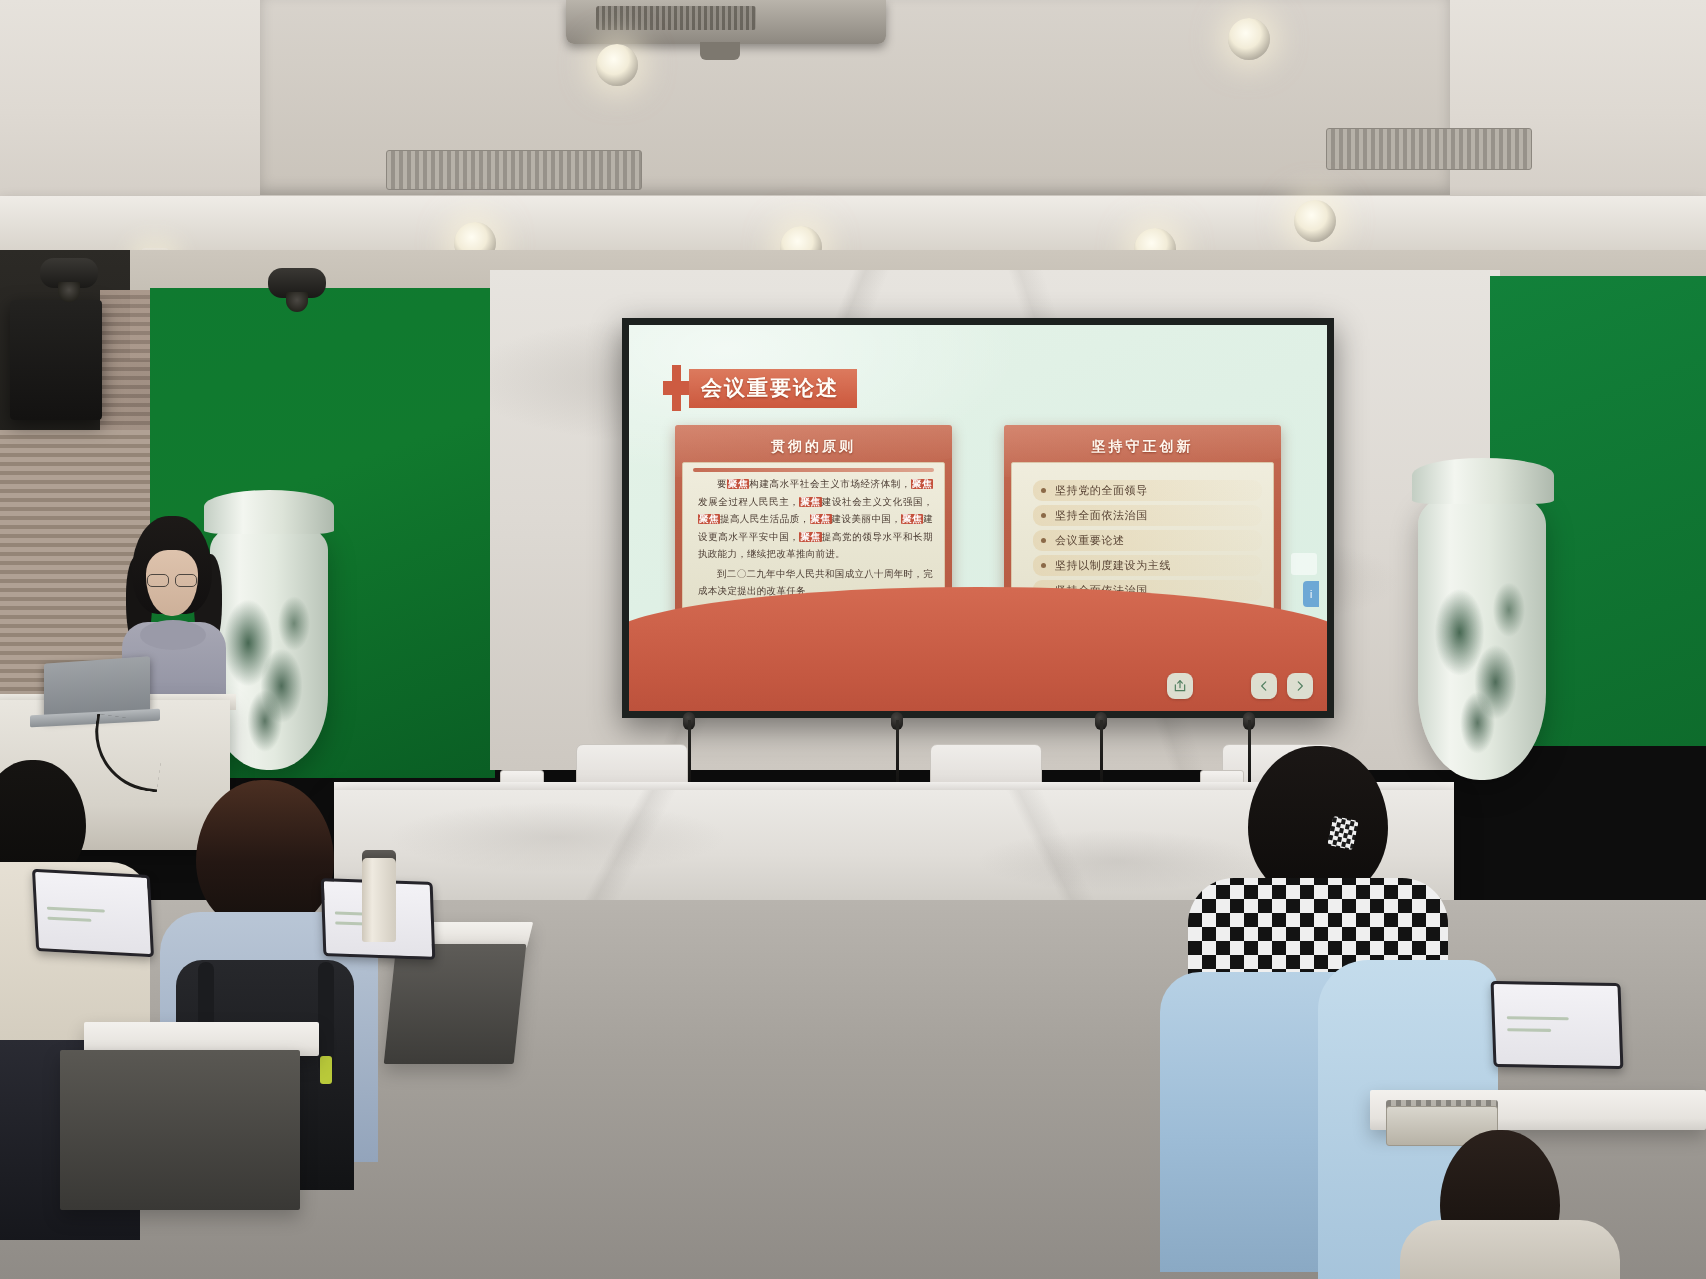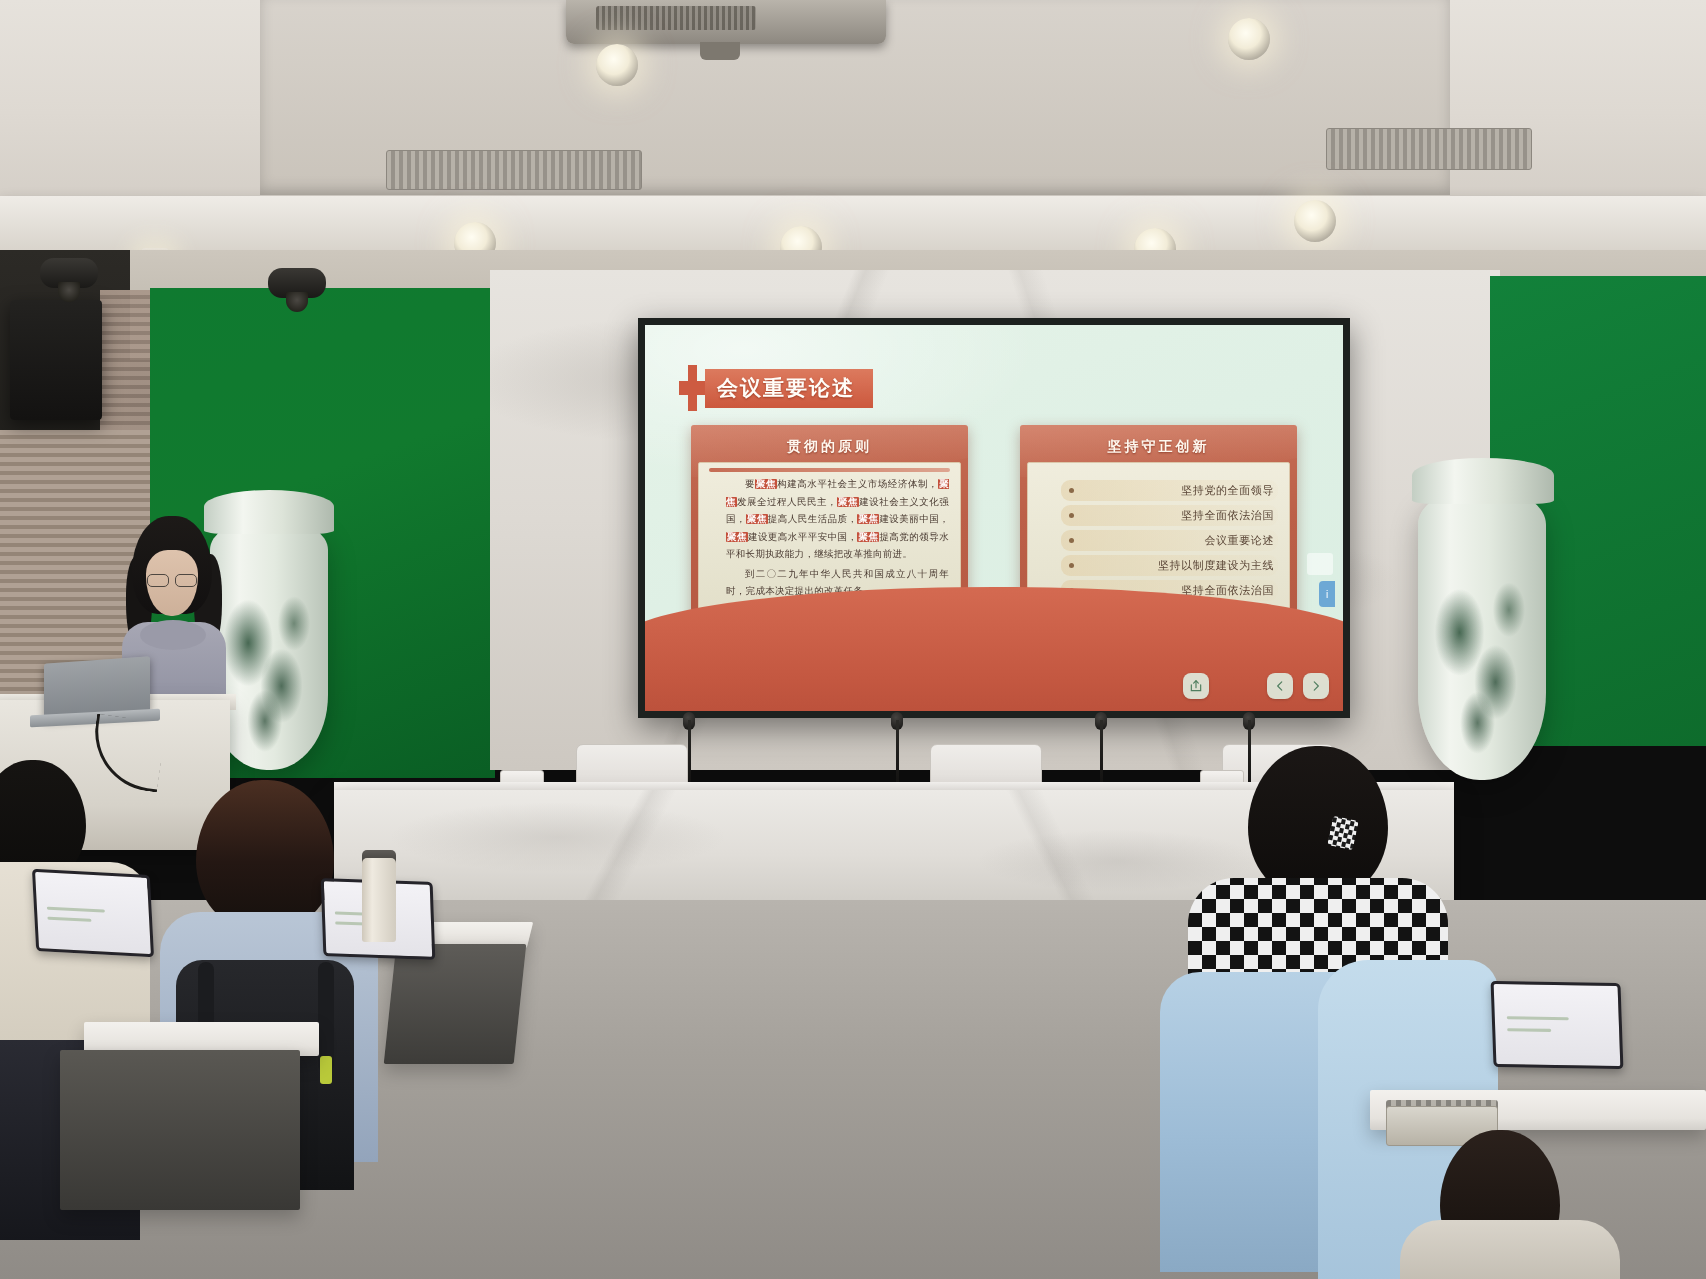--- a/index.html
+++ b/index.html
@@ -123,21 +123,20 @@
   }
   .cam.c1 { left: 40px; top: 258px; }
   .cam.c2 { left: 268px; top: 268px; }
 
   
   .screen-frame {
     position: absolute; left: 622px; top: 318px; width: 712px; height: 400px;
     background: #1d211f;
     box-shadow: 0 10px 30px rgba(0,0,0,.45);
     padding: 7px;
-    margin-left: 16px;
   }
   .screen-surface {
     position: relative; width: 100%; height: 100%;
     background: #dff1e4;
     overflow: hidden;
   }
   .slide {
     position: absolute; inset: 0;
     background: linear-gradient(160deg,#e4f3e8 0%, #def0e5 45%, #d9eee2 100%);
     filter: saturate(.95);
@@ -206,21 +205,21 @@
   .panel-head {
     position: relative;
     height: 30px; display:flex; align-items:center; justify-content:center;
     color: #fff8ee; font-size: 14px; font-weight: 700; letter-spacing: 3px;
     text-shadow: 0 1px 2px rgba(110,30,12,.6);
   }
   .panel-body {
     background: linear-gradient(180deg,#f0eddc 0%, #e9e6d2 50%, #e2dfc8 100%);
     border: 1px solid #dcc7a8;
     border-radius: 2px;
-    padding: 13px 11px 14px 27px;
+    padding: 13px 11px 14px 15px;
     min-height: 150px;
     position: relative;
   }
   .body-accent {
     position:absolute; left: 10px; right: 10px; top: 5px; height: 4px;
     background: linear-gradient(90deg,#c96b52,#e0a48e);
     border-radius: 2px;
   }
   .para {
     color: #4a3a30; font-size: 9.5px; line-height: 1.85; text-align: justify;
@@ -236,21 +235,20 @@
   .bullets { list-style: none; padding: 4px 0 0 6px; }
   .bullets li {
     display: flex; align-items: center; gap: 9px;
     color: #5a4434; font-size: 11px; line-height: 1;
     font-family: "Liberation Serif", serif;
     padding: 5px 4px 5px 8px;
     margin-bottom: 4px;
     background: linear-gradient(90deg, rgba(226,200,150,.45), rgba(226,200,150,.05));
     border-radius: 9px;
     letter-spacing: .6px;
-    justify-content: space-between;
   }
   .dot {
     width: 5px; height: 5px; border-radius: 50%; background: #8d6a46; flex: 0 0 auto;
   }
 
   
   .nav-controls {
     position: absolute; right: 14px; bottom: 12px;
     display: flex; align-items: center; gap: 10px; z-index: 6;
   }

